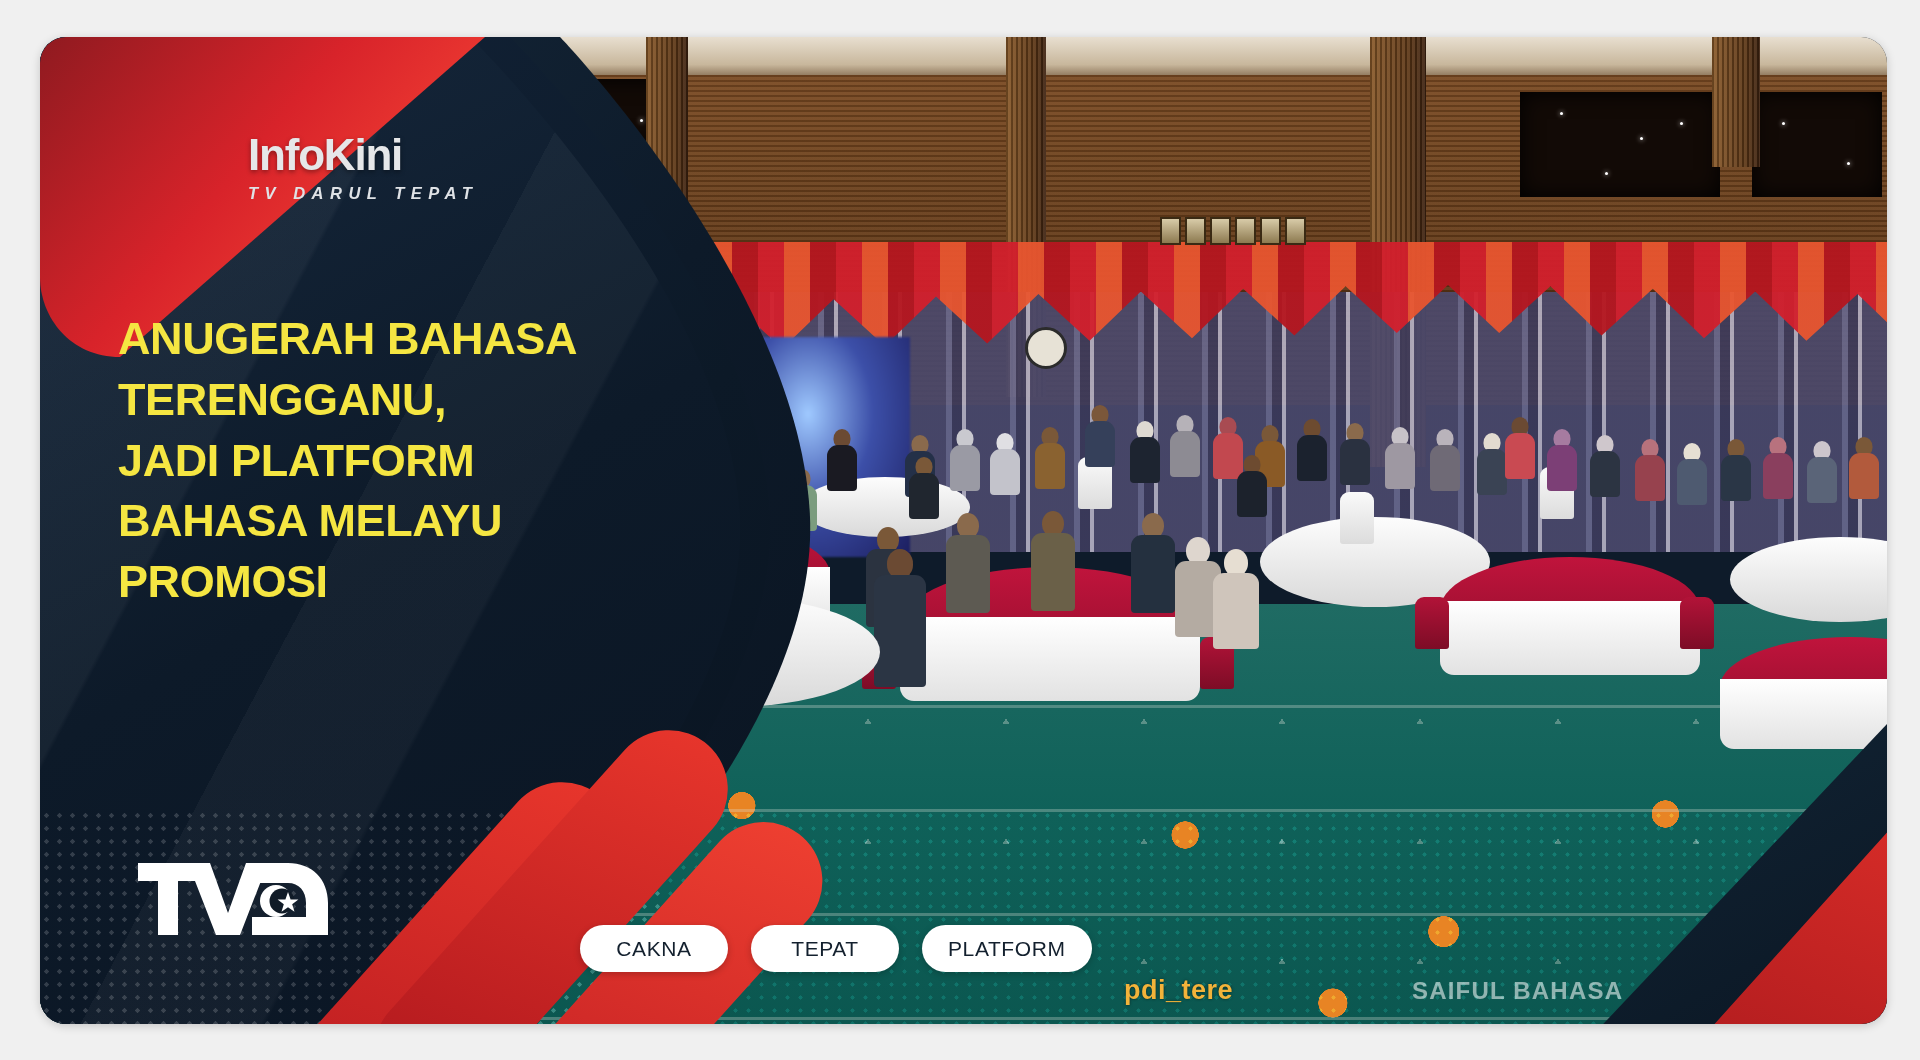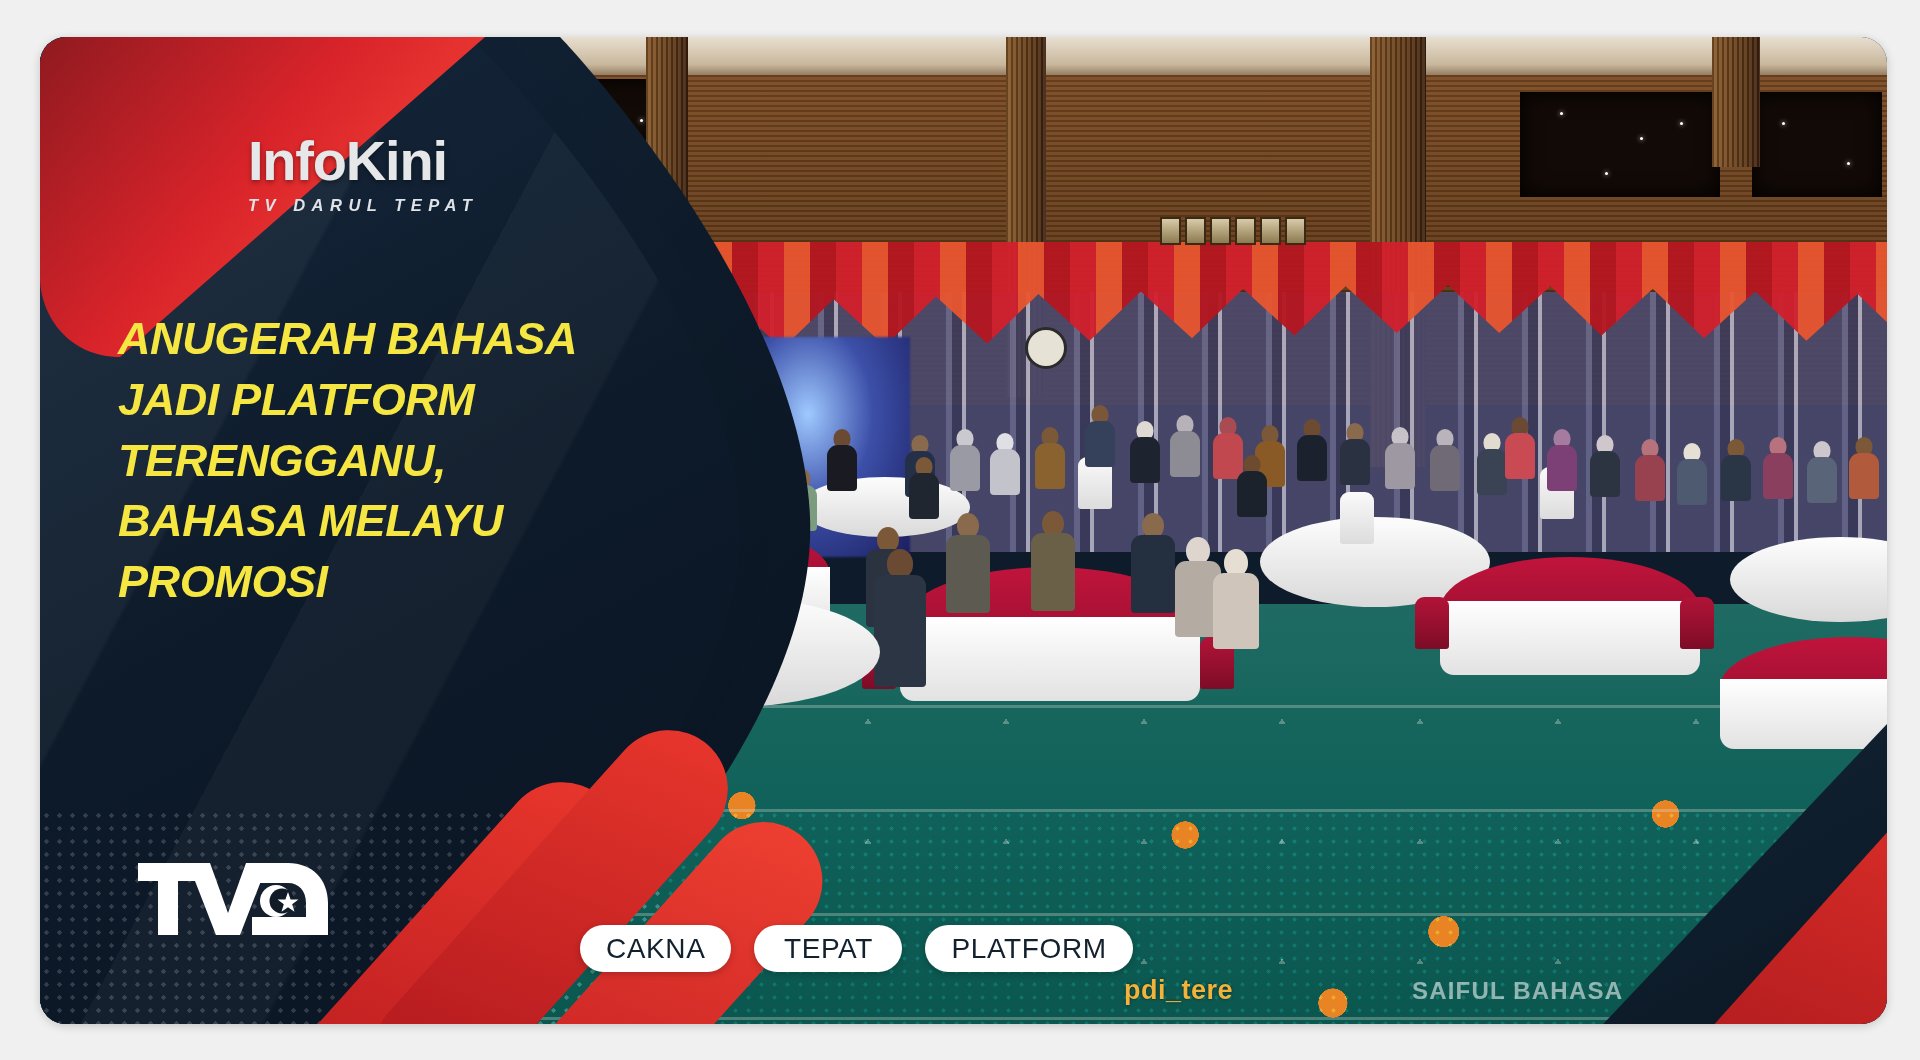--- a/index.html
+++ b/index.html
@@ -215,38 +215,37 @@
   .br-navy {
     position: absolute; right: 0; bottom: 0; width: 330px; height: 300px;
     background: linear-gradient(150deg,#122536 0%, #0b1724 100%);
     clip-path: polygon(100% 0%, 100% 100%, 14% 100%);
     border-bottom-right-radius: 26px;
   }
 
   
   .logo-block { position: absolute; left: 208px; top: 96px; }
   .logo-title {
-    font-size: 56px; font-weight: 700; color: #e6e7e9;
+    font-size: 44px; font-weight: 700; color: #e6e7e9;
     letter-spacing: -1.2px; line-height: 1;
     text-shadow: 0 2px 5px rgba(0,0,0,.4);
   }
   .logo-sub {
     margin-top: 7px;
     font-size: 16.5px; font-weight: 700; font-style: italic;
     color: #dfe2e6; letter-spacing: 6.5px; text-align: center;
   }
 
   
   .headline {
     position: absolute; left: 78px; top: 272px; width: 560px;
     color: #f5e642;
     font-size: 45px; font-weight: 700; line-height: 1.35;
     letter-spacing: -0.4px;
     text-transform: uppercase;
-    font-style: italic;
   }
   .headline div { white-space: nowrap; }
 
   
   .tvdi { position: absolute; left: 96px; top: 820px; width: 200px; height: 90px; }
 
   
   .wm {
     position: absolute;
     font-weight: 700;
@@ -261,21 +260,21 @@
     letter-spacing: 1.2px;
   }
 
   
   .pills { position: absolute; left: 540px; bottom: 52px; display: flex; gap: 23px; }
   .pill {
     min-width: 148px; height: 47px;
     border-radius: 999px;
     background: #ffffff;
     color: #13202e;
-    font-size: 28px; letter-spacing: .6px;
+    font-size: 21px; letter-spacing: .6px;
     display: flex; align-items: center; justify-content: center;
     padding: 0 26px;
     box-shadow: 0 2px 7px rgba(0,0,0,.22);
   }
 </style>
 </head>
 <body>
 
 <div id="stage">
   <div class="card">
@@ -515,22 +514,22 @@
 
     <div class="red-corner"></div>
 
     <div class="logo-block">
       <div class="logo-title">InfoKini</div>
       <div class="logo-sub">TV DARUL TEPAT</div>
     </div>
 
     <div class="headline">
       <div>ANUGERAH BAHASA</div>
+      <div>TERENGGANU,</div>
       <div>JADI PLATFORM</div>
-      <div>TERENGGANU,</div>
       <div>BAHASA MELAYU</div>
       <div>PROMOSI</div>
     </div>
 
     <div class="tvdi">
       <svg viewBox="0 0 200 90" width="200" height="90" aria-hidden="true">
 
         <path d="M2 6 H62 V24 H42 V78 H22 V24 H2 Z" fill="#ffffff"></path>
 
         <path d="M52 6 H74 L92 56 L110 6 H132 L104 78 H80 Z" fill="#ffffff"></path>

